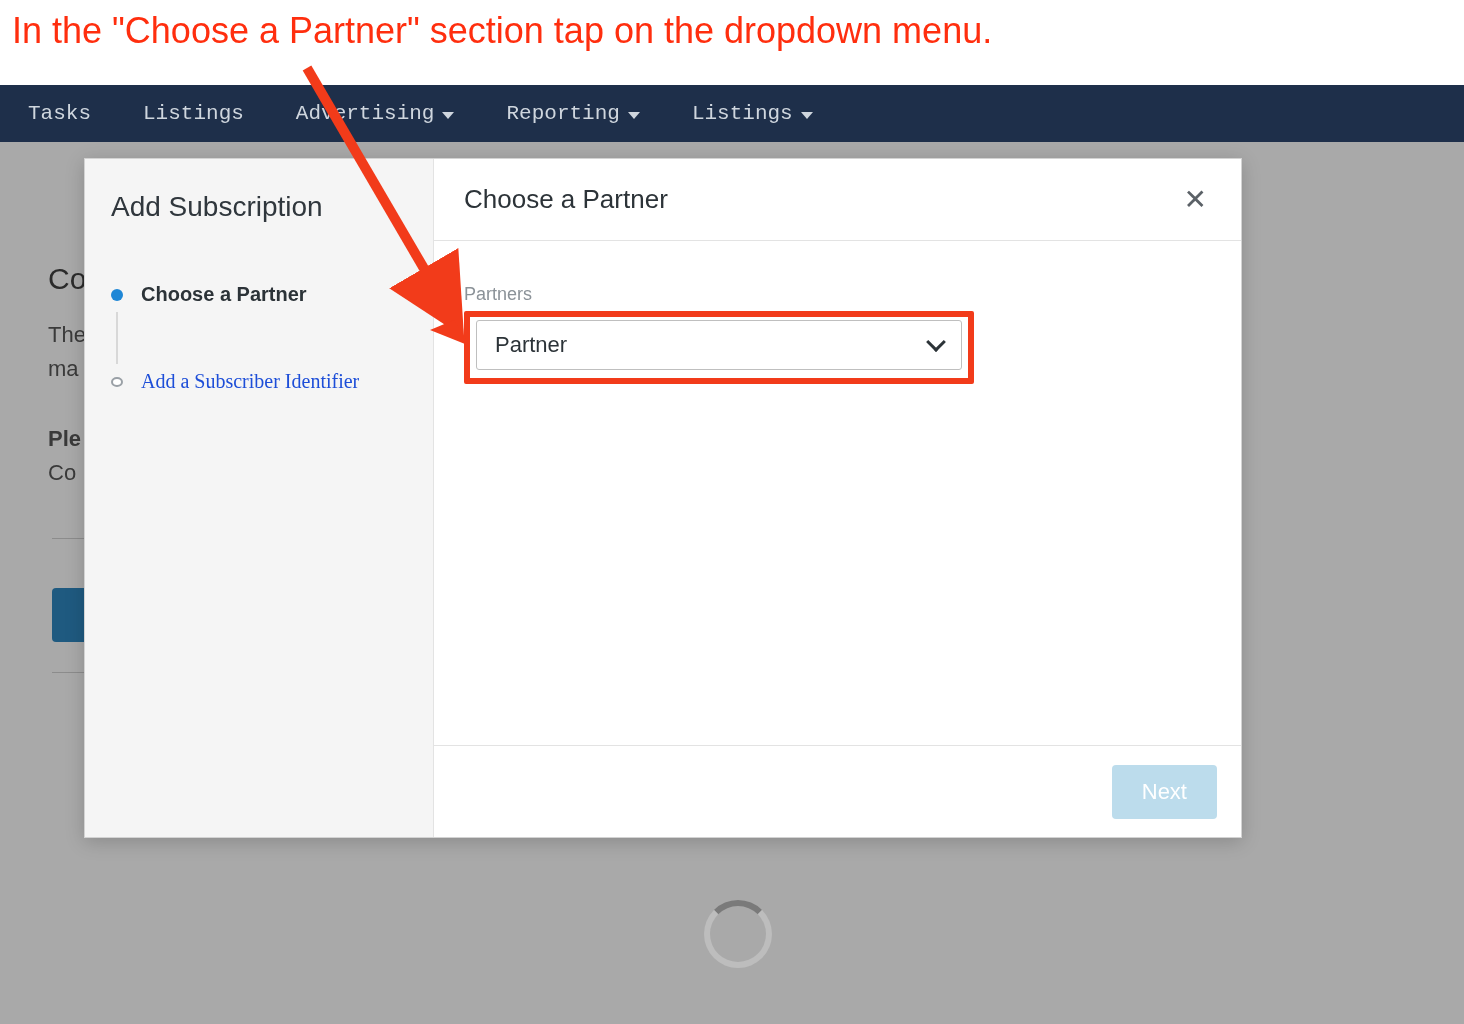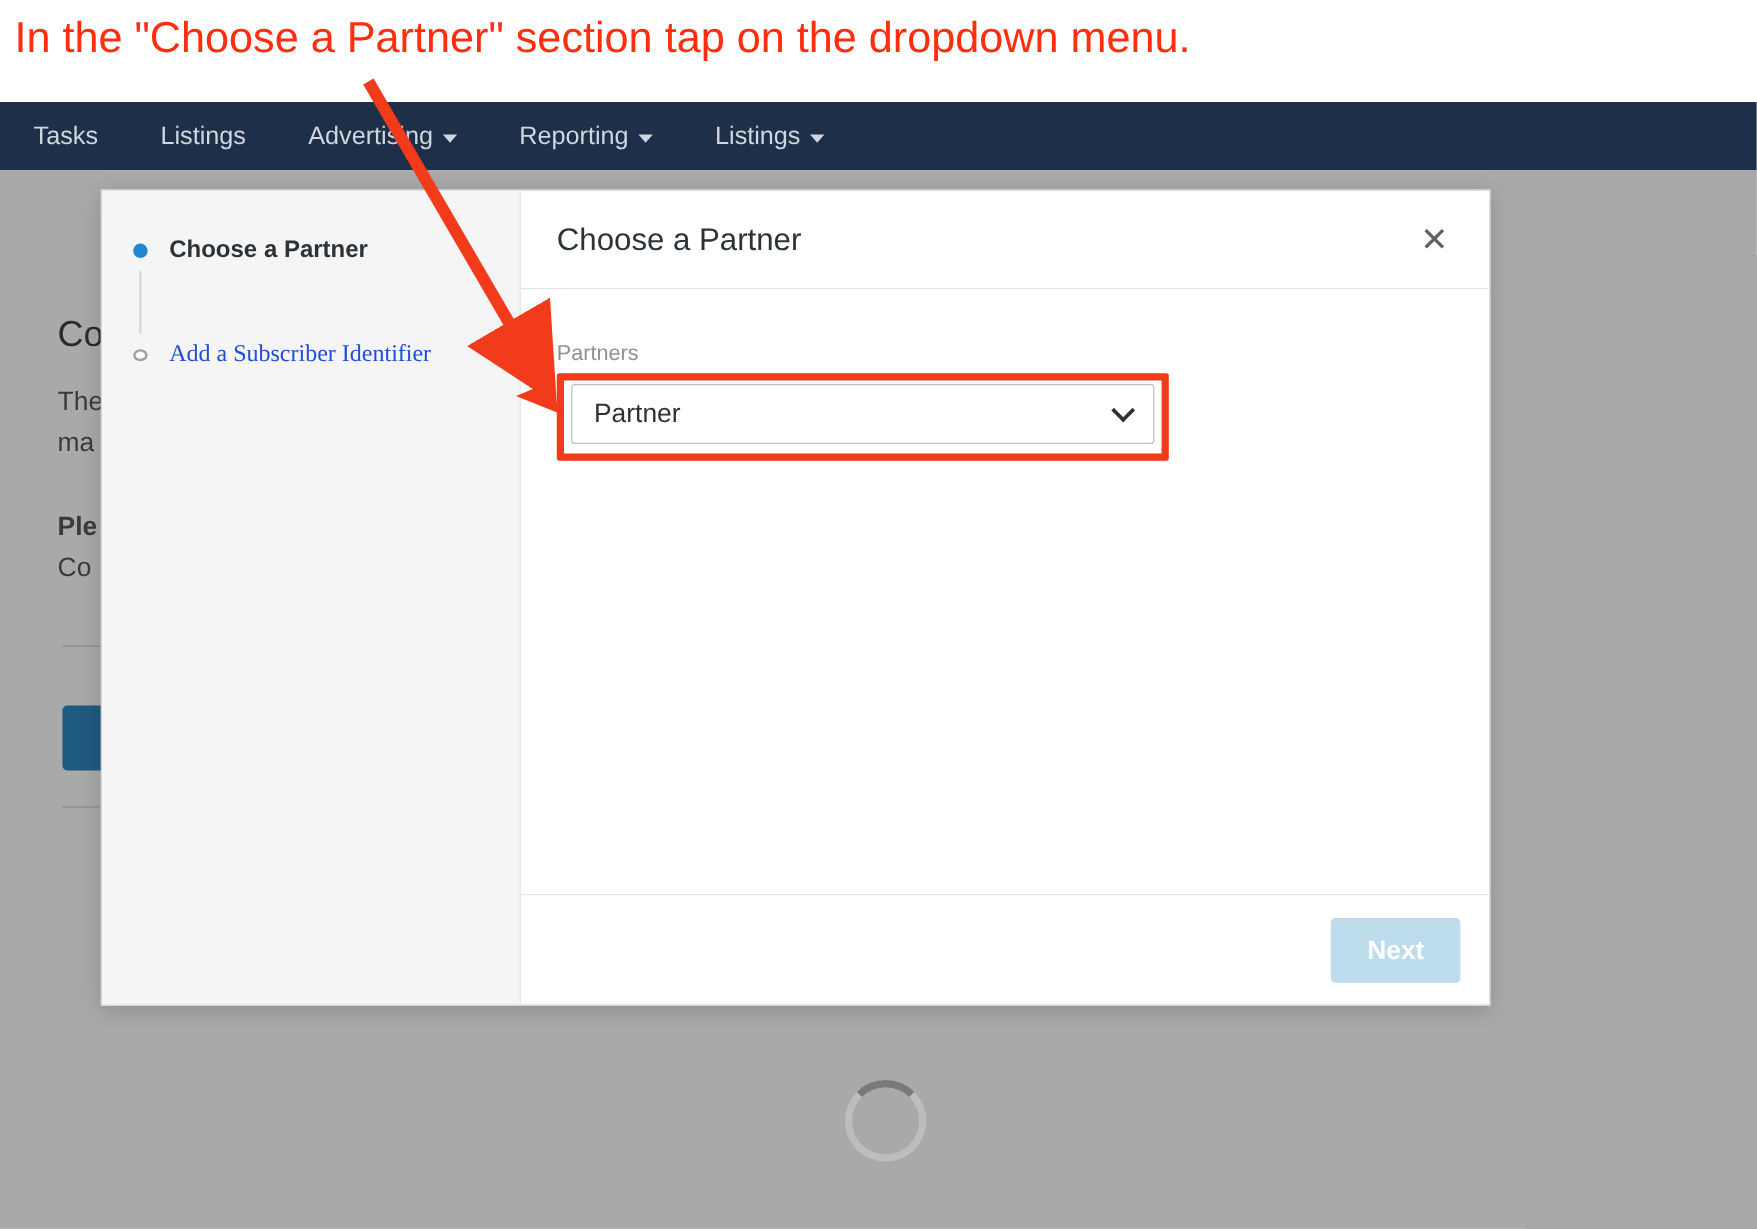--- a/index.html
+++ b/index.html
@@ -24,20 +24,21 @@
   .topnav {
     width: 100%;
     height: 57px;
     background: #1e2f4a;
     display: flex;
     align-items: center;
     padding-left: 28px;
     gap: 52px;
     color: #cfd6de;
     font-size: 21px;
+    font-family: Liberation Mono, monospace;
   }
   .topnav .nav-item { display: flex; align-items: center; gap: 8px; cursor: pointer; }
   .chev { width: 0; height: 0; border-left: 6px solid transparent; border-right: 6px solid transparent; border-top: 7px solid #cfd6de; margin-top: 3px; }
 
   
   .bg-overlay {
     position: absolute;
     left: 0; right: 0;
     top: 142px; bottom: 0;
     background: #a9a9a9;
@@ -144,21 +145,21 @@
     padding: 0 24px;
   }
   .next-btn {
     background:#bcdcec;
     color:#ffffff;
     font-size:22px;
     padding: 14px 30px;
     border:none;
     border-radius:4px;
     cursor:pointer;
-    font-weight:700;
+    font-weight:400;
   }
 
   
   .arrow-svg { position:absolute; left:0; top:0; pointer-events:none; }
 </style>
 </head>
 <body>
 
 <div class="instruction-banner">
   <div class="instruction-text">In the "Choose a Partner" section tap on the dropdown menu.</div>
@@ -195,20 +196,21 @@
     <div class="row">Co</div>
   </div>
   <div class="bg-hr"></div>
   <div class="bg-btn"></div>
   <div class="bg-hr2"></div>
   <div class="spinner-bg"></div>
 </div>
 
 <div class="modal">
   <div class="modal-sidebar">
+    <div class="modal-sidebar-title">Add Subscription</div>
     <ul class="step-list">
       <li class="step-item active">
         <span class="dot"></span>
         <span class="step-label">Choose a Partner</span>
       </li>
       <div class="step-connector"></div>
       <li class="step-item inactive">
         <span class="dot"></span>
         <span class="step-label">Add a Subscriber Identifier</span>
       </li>

